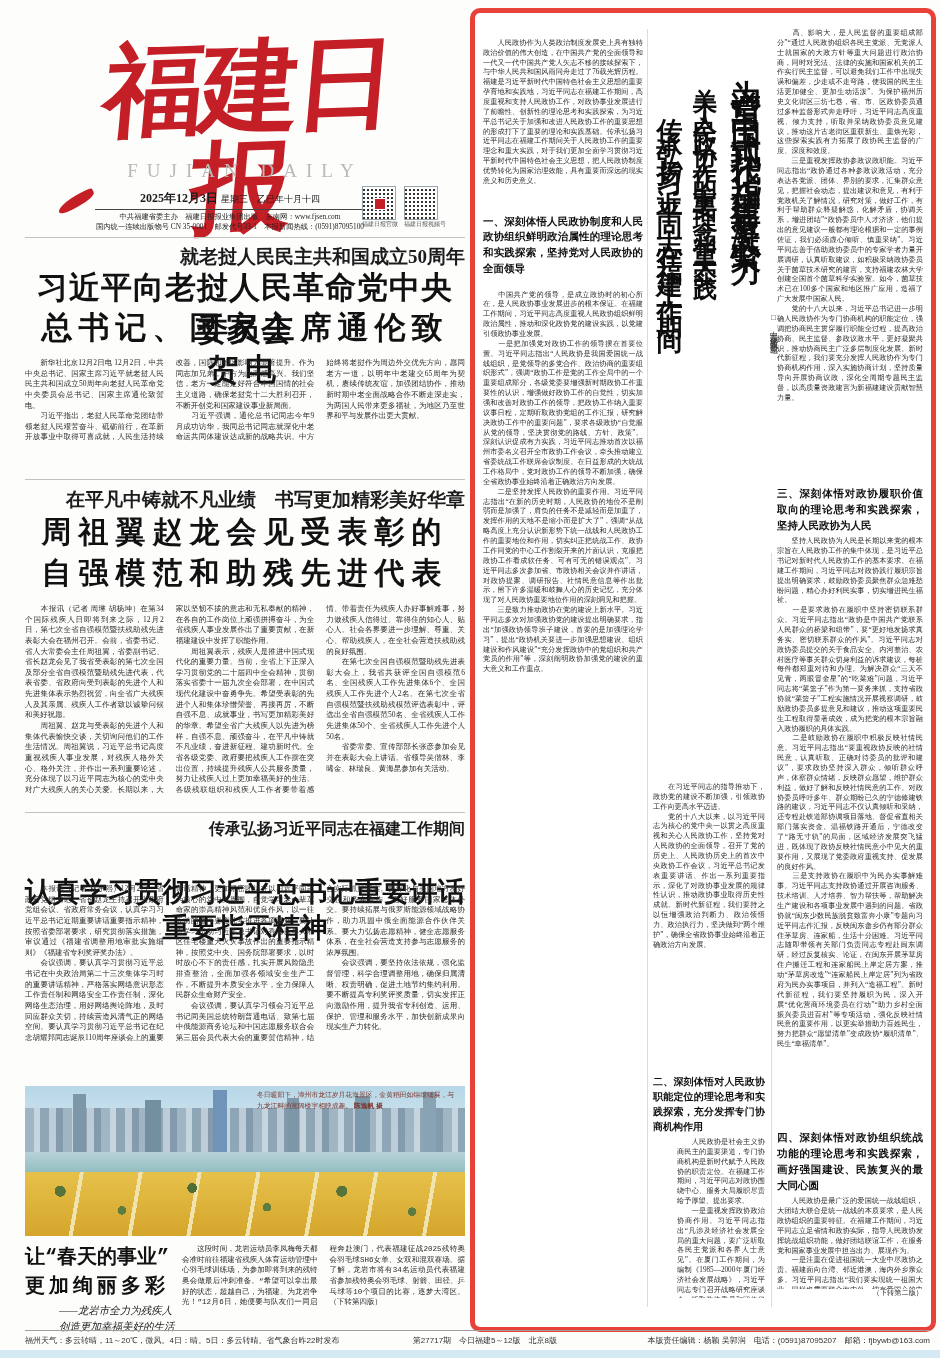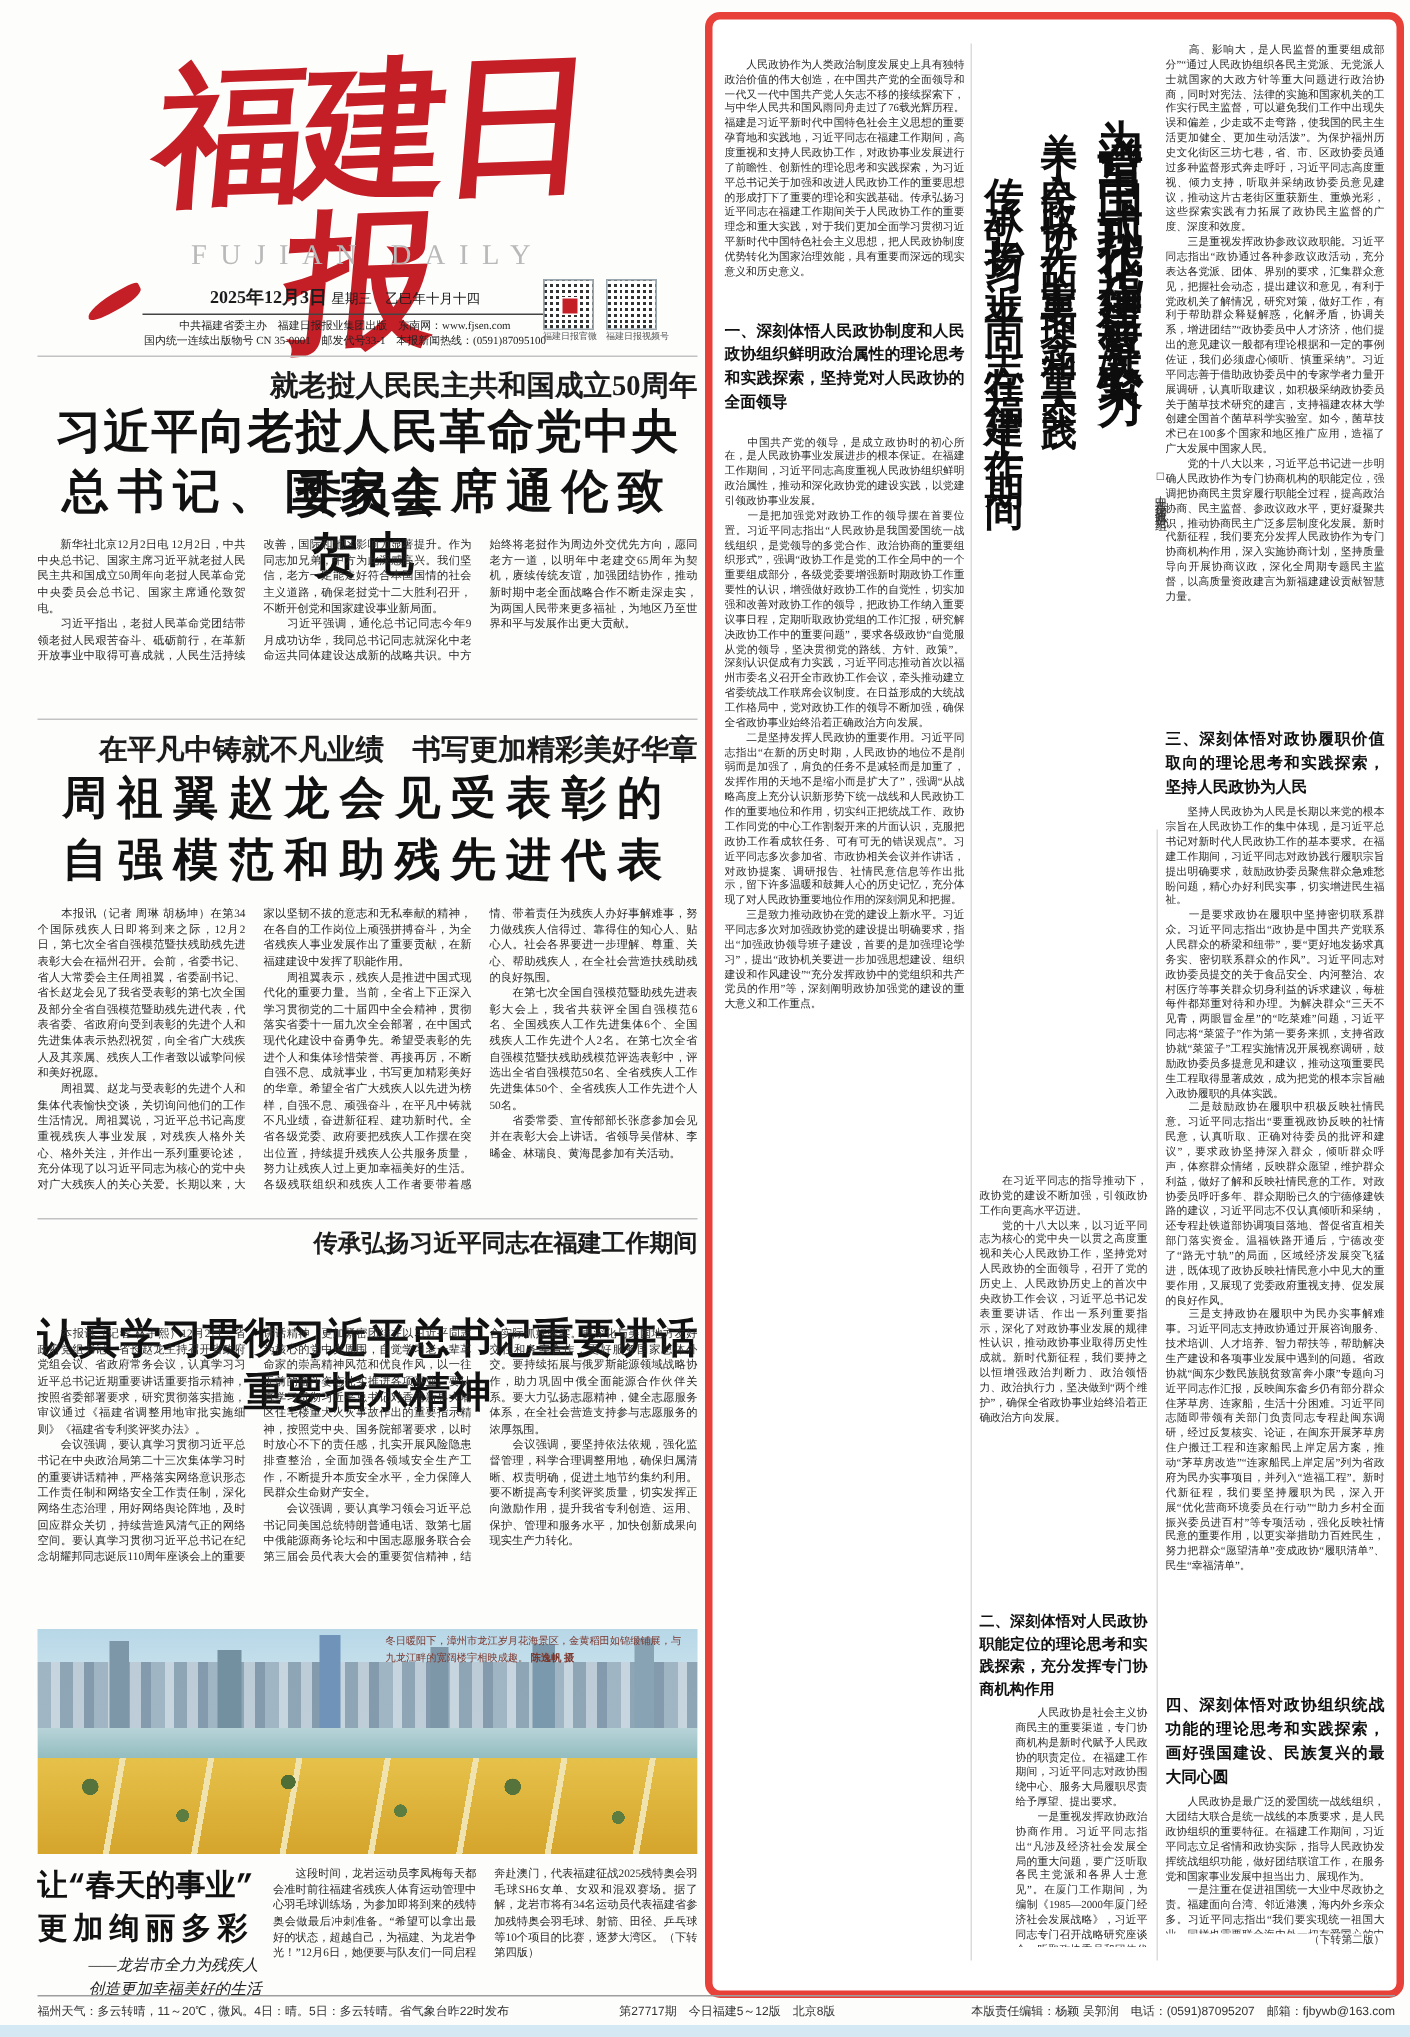--- a/index.html
+++ b/index.html
@@ -16,21 +16,21 @@
   .swoosh{width:40px;height:11px;background:#c41f26;border-radius:80% 20% 60% 40%;transform:rotate(-28deg);}
   .qr{width:32px;height:32px;border:1px solid #9aa6ad;background:
       repeating-linear-gradient(0deg,#1b1b1b 0 2px,#fff 2px 4px),
       repeating-linear-gradient(90deg,#1b1b1b 0 2px,#fff 2px 4px);background-blend-mode:screen;}
   .qr .qr-core{position:absolute;left:11px;top:11px;width:10px;height:10px;background:#c41f26;border:1px solid #fff;}
   .qr-label{font-size:6px;color:#555;text-align:center;letter-spacing:0;}
   
   .kicker{font-weight:700;font-family:"Liberation Serif",serif;text-align:right;}
   .headline{font-weight:900;font-family:"Liberation Sans",sans-serif;color:#111;}
   .cols3{column-count:3;column-gap:12px;overflow:hidden;}
-  .cols2{column-count:2;column-gap:12px;overflow:hidden;}
+  .cols2{column-count:2;column-gap:12px;overflow:hidden;font-family:Liberation Mono, monospace;}
   .smallbody{font-size:7.5px;line-height:1.42;}
   
   .photo{overflow:hidden;background:linear-gradient(#b7d7e7,#e7f2f6 55%);}
   .skyline{position:absolute;left:0;right:0;top:22px;height:44px;opacity:.95;background:
      repeating-linear-gradient(90deg,#9db3c2 0 9px,#c6d4de 9px 15px,#8aa2b2 15px 24px,#bccbd6 24px 31px,#7f97a9 31px 38px);}
   .tower{position:absolute;background:#7d96a8;}
   .water{position:absolute;left:0;right:0;top:66px;height:20px;background:linear-gradient(#b7d3d8,#93bdc0);}
   .fields{position:absolute;left:0;right:0;top:86px;bottom:0;background:
      radial-gradient(circle 9px at 8% 30%,#55733a 60%,transparent 62%),
      radial-gradient(circle 7px at 22% 60%,#5d7c40 60%,transparent 62%),

